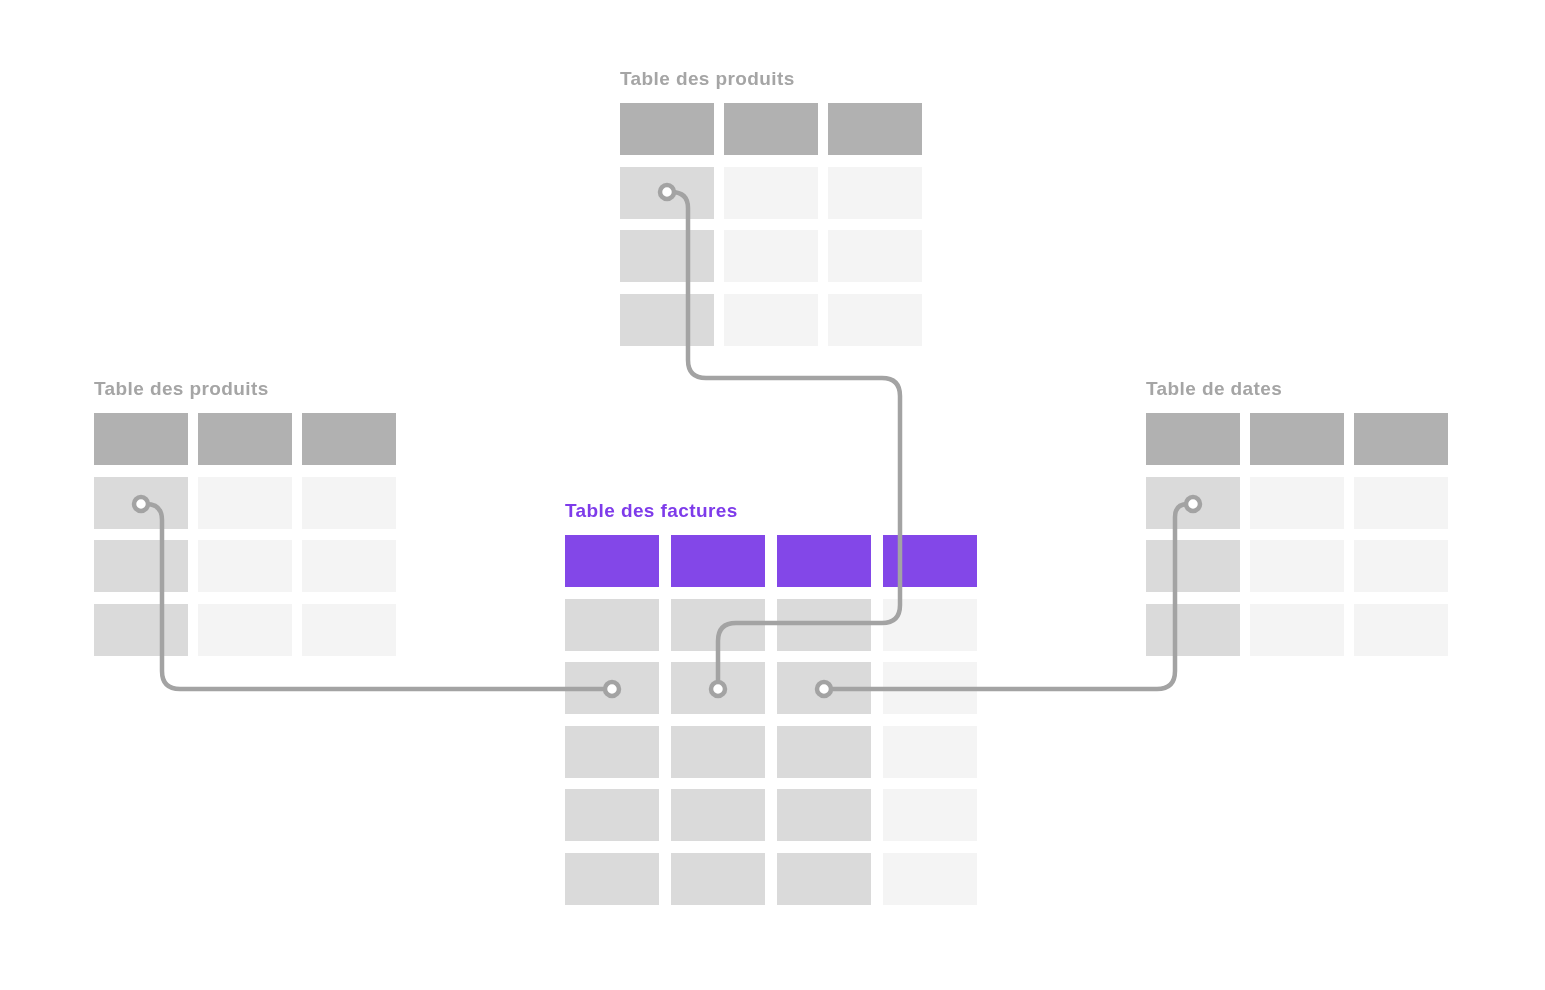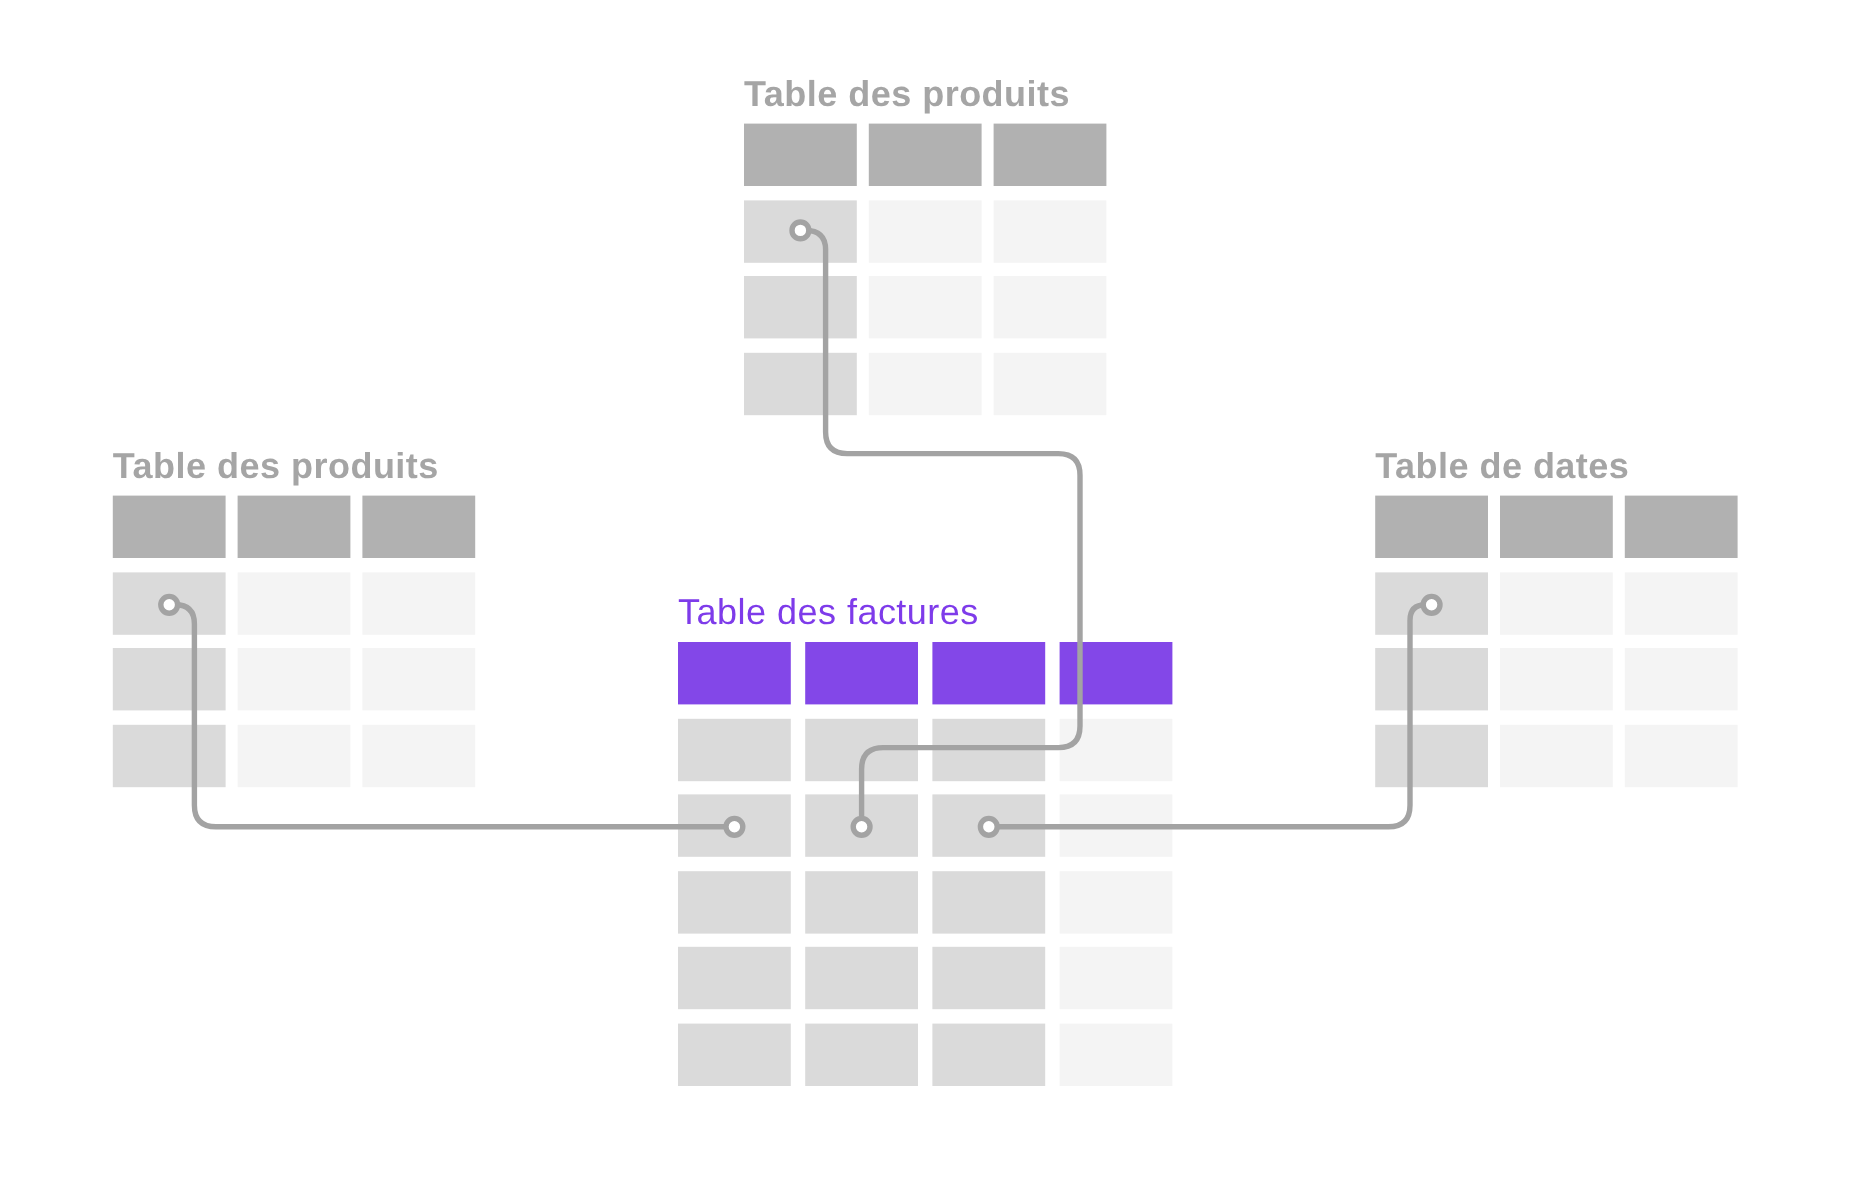--- a/index.html
+++ b/index.html
@@ -17,30 +17,30 @@
     height: 990px;
     background: #ffffff;
   }
   .table {
     position: absolute;
   }
   .table-title {
     position: absolute;
     top: 0;
     left: 0;
-    font-size: 30px;
+    font-size: 19px;
     line-height: 32px;
     font-weight: 600;
     letter-spacing: 0.4px;
     color: var(--title-gray);
     white-space: nowrap;
   }
   .table-title.accent {
     color: var(--title-purple);
-    font-weight: 400;
+    font-weight: 700;
   }
   .grid {
     display: grid;
     grid-template-columns: repeat(var(--cols), 94px);
     column-gap: var(--colgap, 10px);
     row-gap: 11.5px;
     position: absolute;
     top: 40px;
     left: 0;
   }

